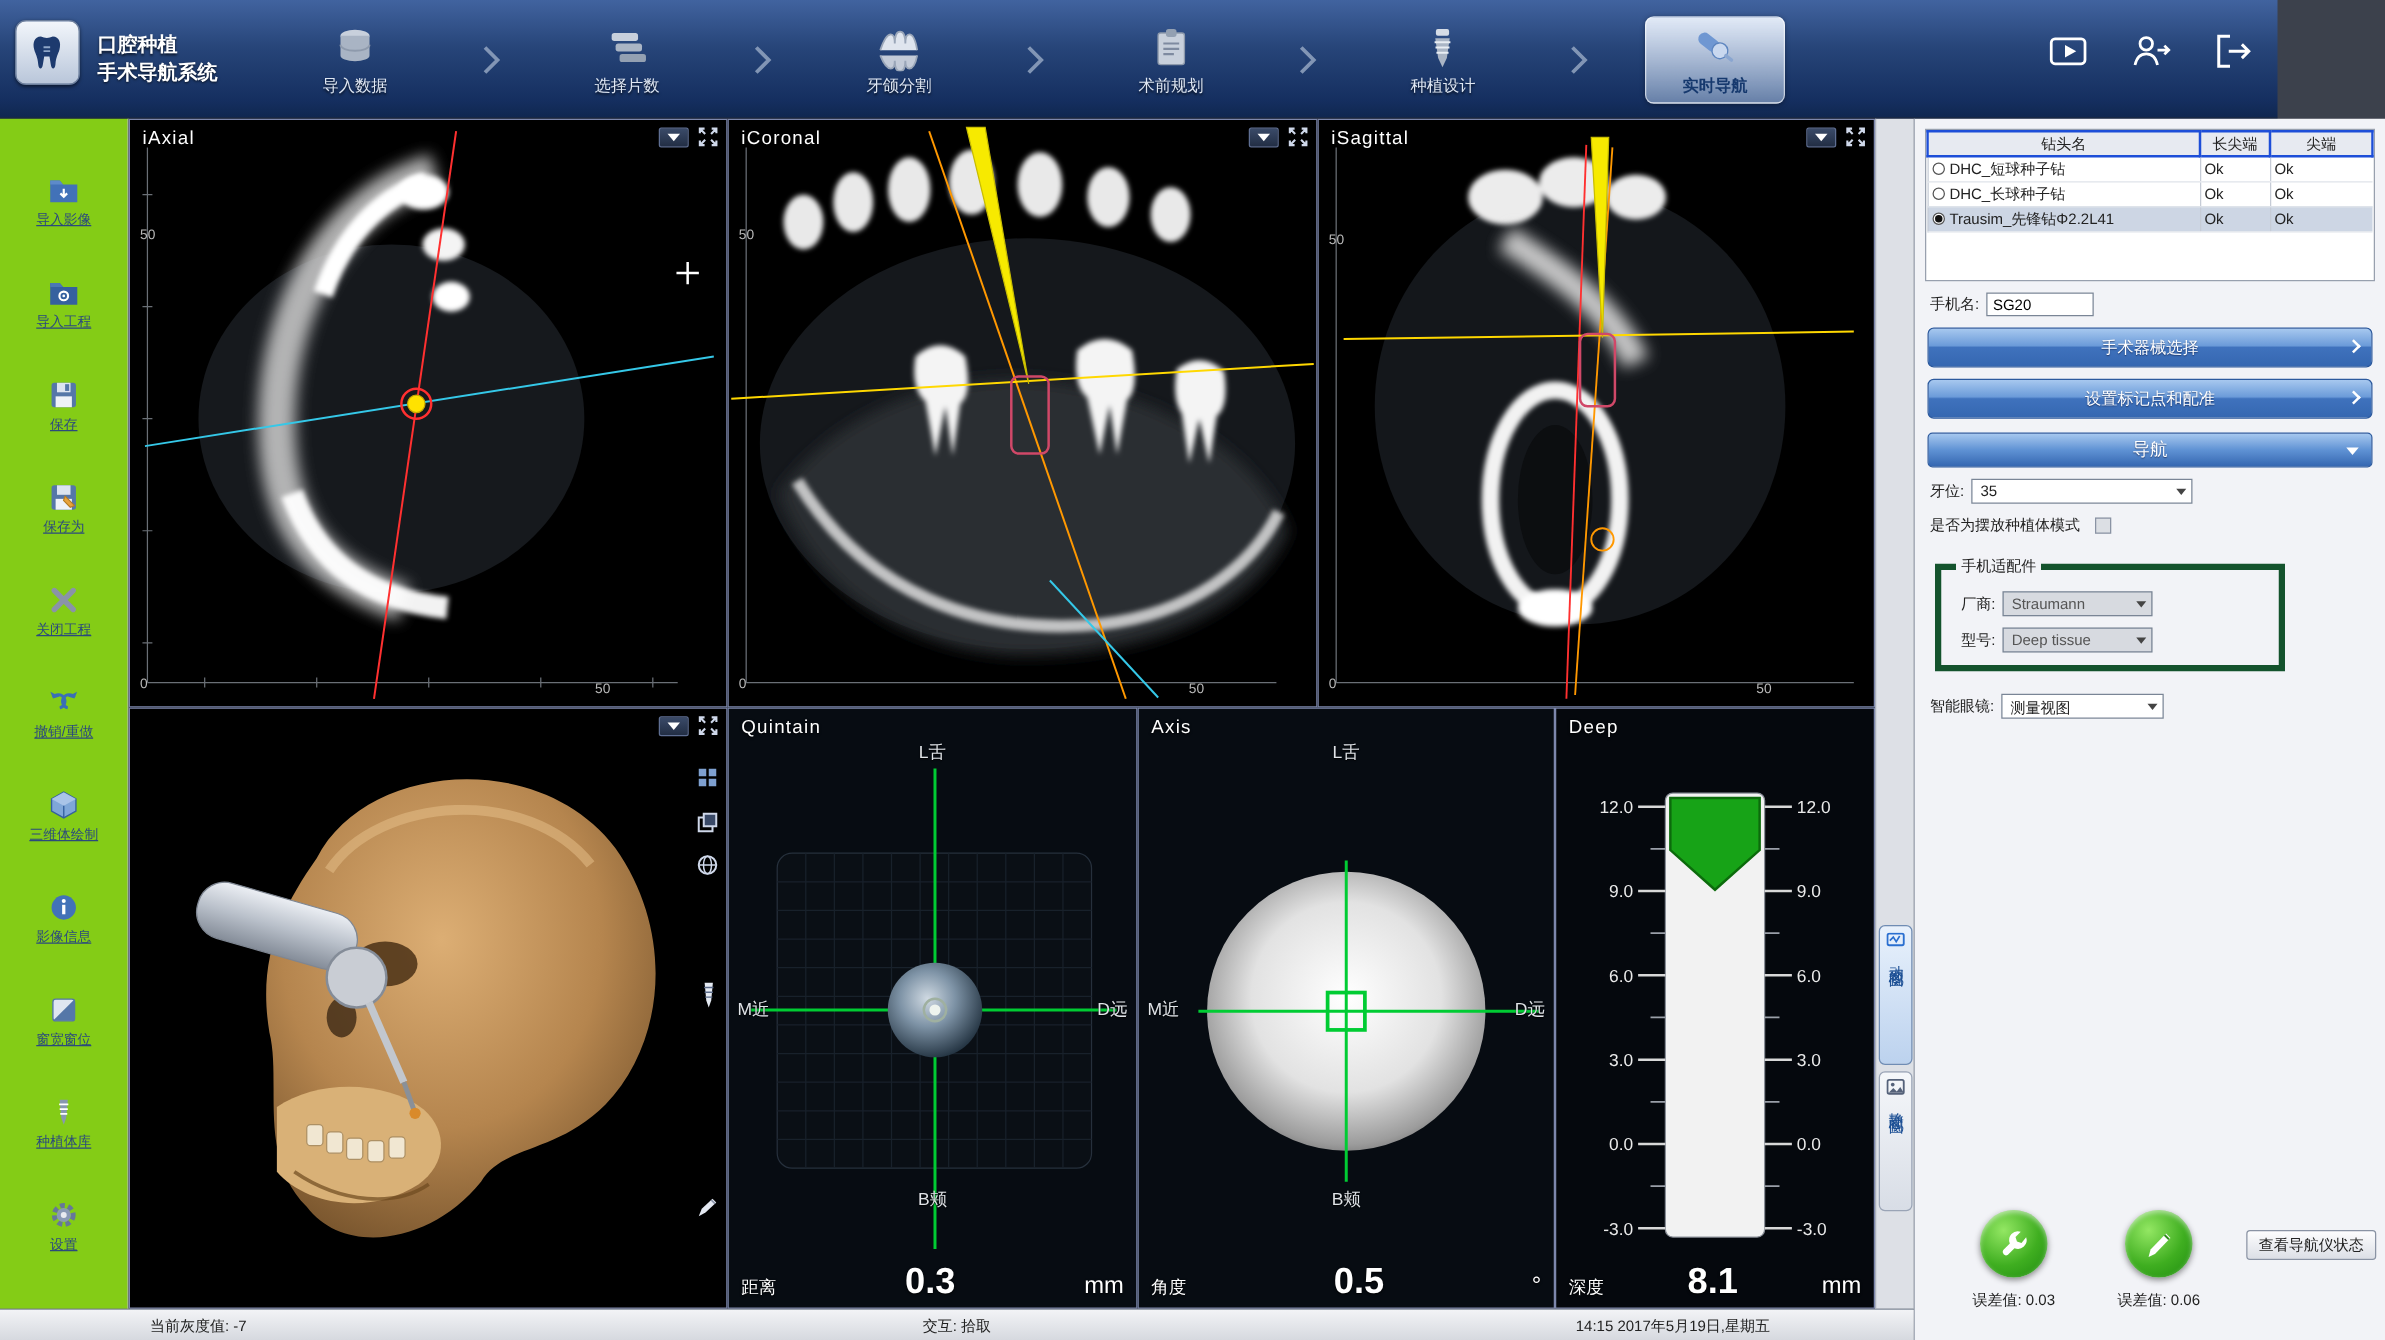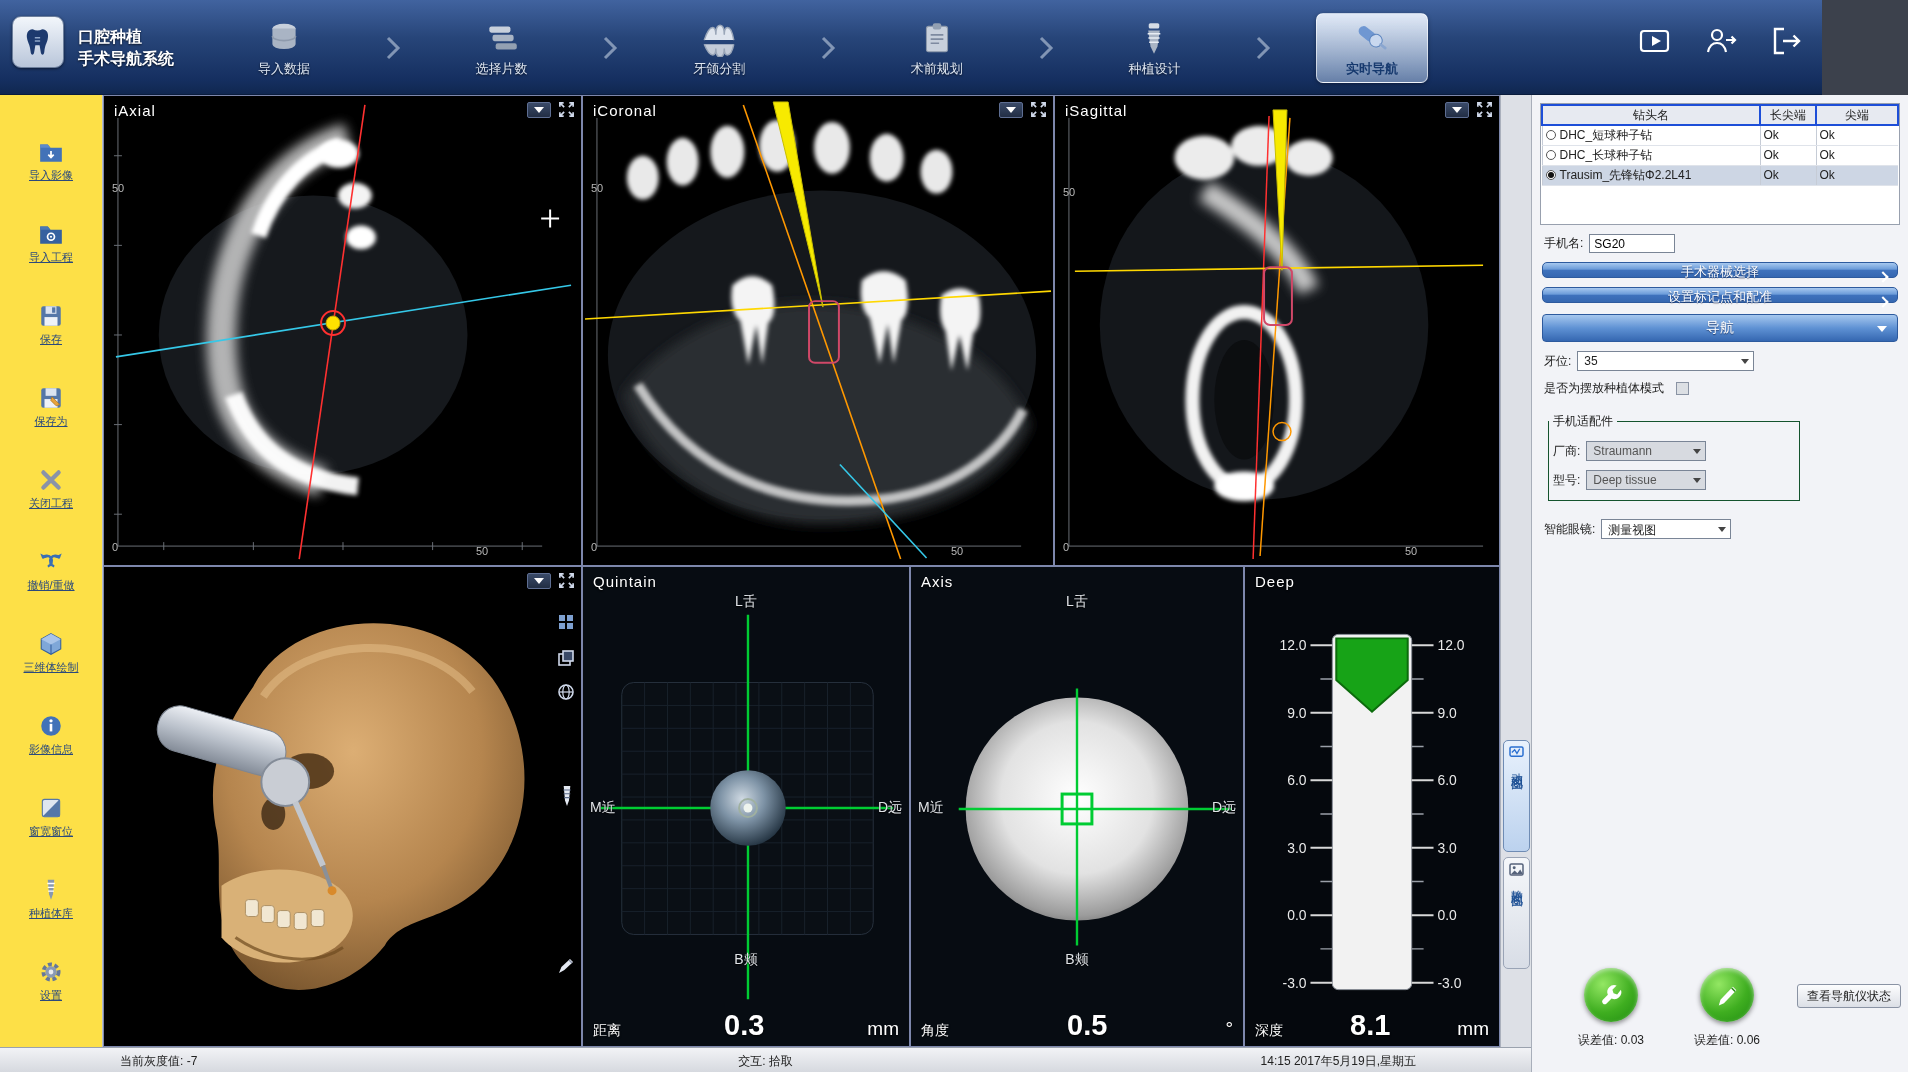--- a/index.html
+++ b/index.html
@@ -20,21 +20,21 @@
   .step { width:112px; display:flex; flex-direction:column; align-items:center; gap:3px; padding:5px 4px 4px; border-radius:7px; cursor:default; }
   .step .slabel { color:#dfe7f3; font-size:13px; text-shadow:0 1px 2px rgba(0,0,0,.7); white-space:nowrap; }
   .step.active { background:linear-gradient(180deg,rgba(240,246,255,.92),rgba(170,195,228,.55));
     border:1px solid rgba(255,255,255,.6); box-shadow:0 1px 4px rgba(0,0,0,.35); }
   .step.active .slabel { color:#16396e; text-shadow:none; font-weight:bold; }
   .step-arrow { flex:0 0 auto; opacity:.85; }
   .top-actions { position:absolute; right:16px; top:22px; display:flex; gap:28px; }
   .top-actions .ta { width:38px; height:38px; display:flex; align-items:center; justify-content:center; cursor:pointer; }
 
   
-  .sidebar { position:absolute; left:0; top:95px; width:103px; height:952px; background:#fde047;
+  .sidebar { position:absolute; left:0; top:95px; width:103px; height:952px; background:#84cc16;
     border-right:1px solid #b9bec8; display:flex; flex-direction:column; align-items:center;
     justify-content:space-evenly; padding:6px 0; }
   .side-item { display:flex; flex-direction:column; align-items:center; gap:3px; cursor:pointer; }
   .side-item .silabel { font-size:11px; color:#2b4a7d; text-decoration:underline; white-space:nowrap; }
 
   
   .viewports { position:absolute; left:103px; top:95px; width:1397px; height:952px; background:#454a56; }
   .vp { position:absolute; background:#000; border:1px solid #7d87ac; overflow:hidden; }
   .vp-axial    { left:0;      top:0;     width:479px; height:471px; }
   .vp-coronal  { left:479px;  top:0;     width:472px; height:471px;text-decoration:underline; }
@@ -76,39 +76,39 @@
   .table-box th { background:#e7eaf1; border:2px solid #1d4ed8; font-weight:normal; height:20px; text-align:center; padding:0 3px; }
   .table-box td { border-left:1px solid #c6ccd6; border-bottom:1px solid #dfe3ea; height:20px; padding:0 3px; white-space:nowrap; }
   .table-box tr.selected td { background:#cdd6e4; }
   .radio { display:inline-block; width:10px; height:10px; border:1px solid #555; border-radius:50%;
     background:#fff; vertical-align:-1px; margin-right:4px; }
   .radio.filled::after { content:""; display:block; width:6px; height:6px; margin:1px; background:#111; border-radius:50%; }
   .form-row { display:flex; align-items:center; margin:9px 4px 0; color:#222; }
   .form-row .lbl { margin-right:6px; white-space:nowrap; }
   .text-input { width:86px; height:19px; border:1px solid #7a8596; font-size:12px; padding:0 4px;
     font-family:"Liberation Sans",sans-serif; background:#fff; }
-  .panel-btn { position:relative; display:block; width:356px; height:16px; margin:9px 2px 0;
+  .panel-btn { position:relative; display:block; width:356px; height:32px; margin:9px 2px 0;
     background:linear-gradient(180deg,#a7c8ef 0%, #6b9bd9 45%, #3f72bd 50%, #3567b1 100%);
     border:1px solid #2d5a9e; border-radius:5px; color:#fff; font-size:13px;
     font-family:"Liberation Sans",sans-serif; cursor:pointer; text-shadow:0 1px 1px rgba(0,0,30,.5); }
   .chev-r { position:absolute; right:10px; top:10px; width:8px; height:8px;
     border-top:2px solid #fff; border-right:2px solid #fff; transform:rotate(45deg); }
   .nav-header { position:relative; width:356px; height:28px; margin:11px 2px 0;
     background:linear-gradient(180deg,#a7c8ef 0%, #5f92d4 50%, #3567b1 100%);
     border:1px solid #2d5a9e; border-radius:4px; color:#fff; font-size:14px; display:flex;
     align-items:center; justify-content:center; cursor:pointer; text-shadow:0 1px 1px rgba(0,0,30,.5); }
   .nav-header .caret-down { position:absolute; right:10px; top:6px; border-top-color:#fff; }
   .dropdown { position:relative; height:20px; background:#fff; border:1px solid #7a8596; font-size:12px;
     padding:2px 18px 0 6px; cursor:pointer; color:#222; white-space:nowrap; overflow:hidden; }
   .dropdown .dd-caret { position:absolute; right:4px; top:7px; width:0; height:0;
     border:4px solid transparent; border-top:5px solid #444; }
   .dropdown.disabled { background:#d7dae0; color:#555; }
   .w195{width:177px} .w130{width:130px} .w120{width:120px}
   .checkbox { display:inline-block; width:13px; height:13px; border:1px solid #8a93a4; background:#dcdfe4; margin-left:6px; }
-  fieldset.adapter { margin:16px 8px 0; width:252px; border:1px solid #14532d; padding:2px 0 10px; }
+  fieldset.adapter { margin:16px 8px 0; width:280px; border:5px solid #14532d; padding:2px 12px 10px; }
   fieldset.adapter legend { font-size:12px; color:#222; padding:0 4px; }
   .glasses { margin-top:18px; }
   .bottom-cluster { position:absolute; left:0; bottom:6px; width:377px; height:108px; }
   .green-circle { position:absolute; top:10px; width:54px; height:54px; border-radius:50%;
     background:radial-gradient(circle at 35% 30%, #93e763, #3fae20 55%, #1e8a10);
     box-shadow:0 2px 5px rgba(0,0,0,.45), inset 0 2px 4px rgba(255,255,255,.55);
     display:flex; align-items:center; justify-content:center; cursor:pointer; }
   .gc1 { left:52px; } .gc2 { left:168px; }
   .err-label { position:absolute; top:74px; width:110px; text-align:center; font-size:12px; color:#222; }
   .el1 { left:24px; } .el2 { left:140px; }

